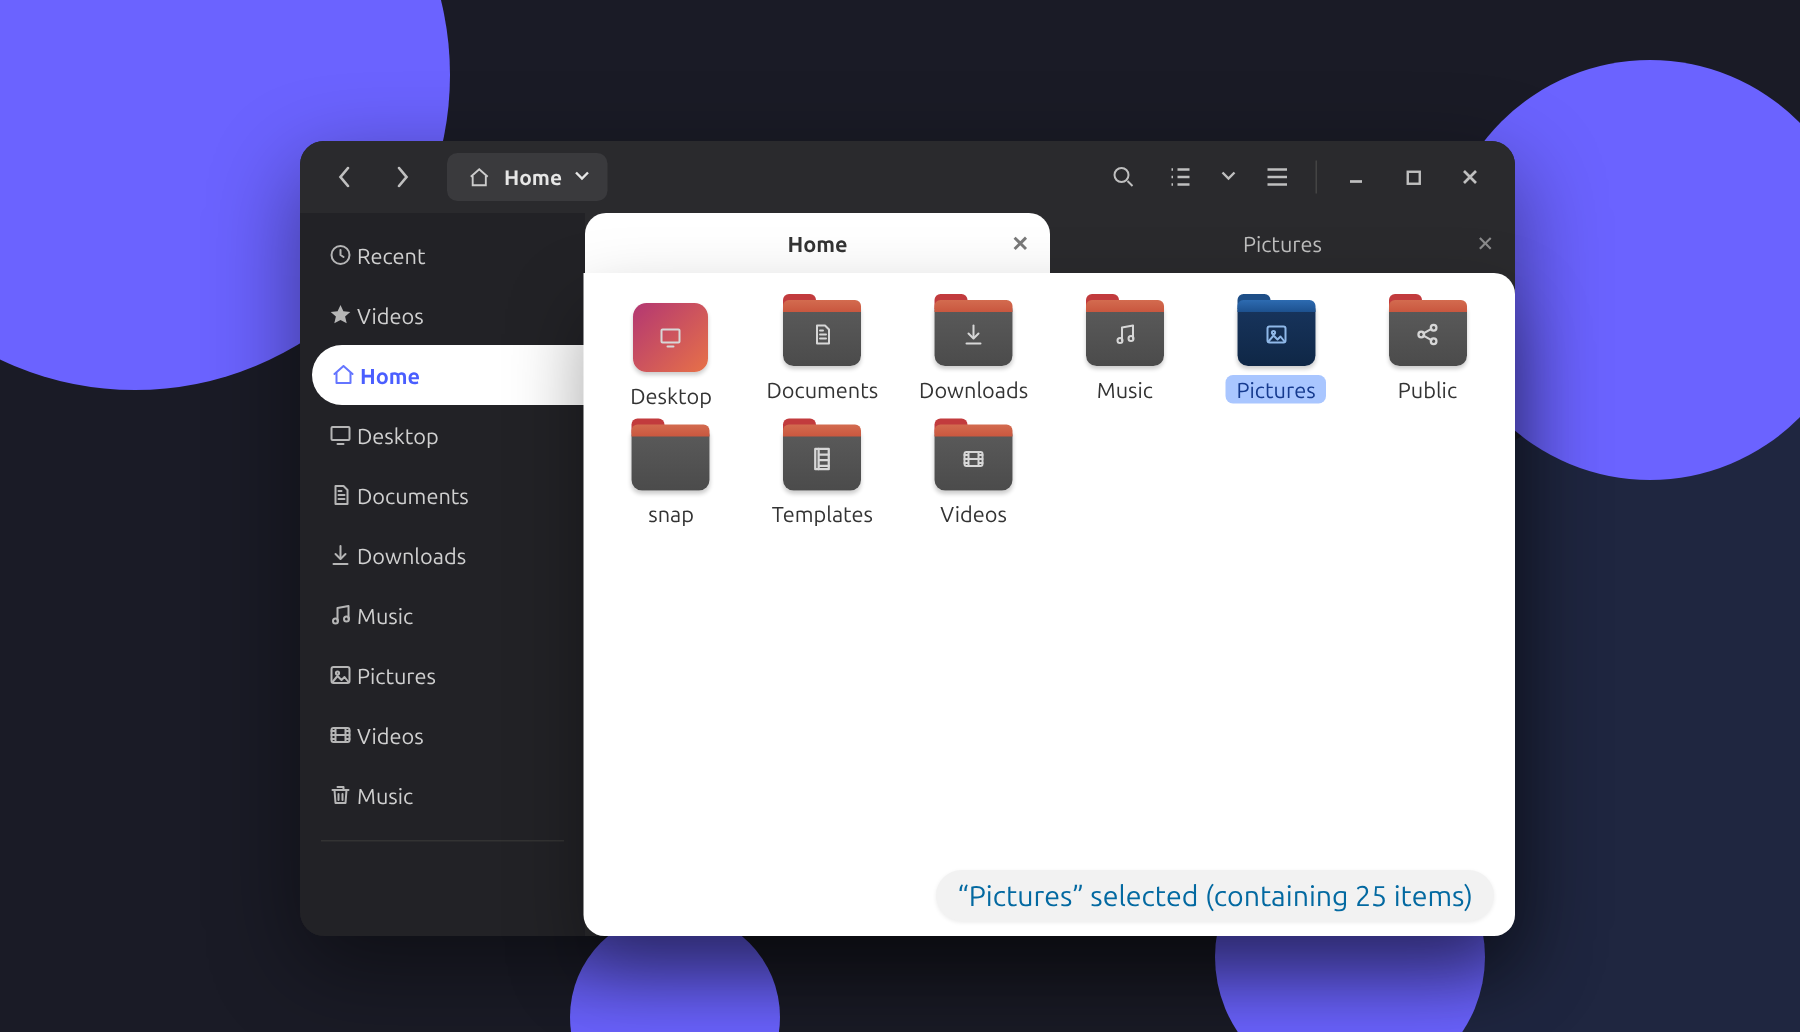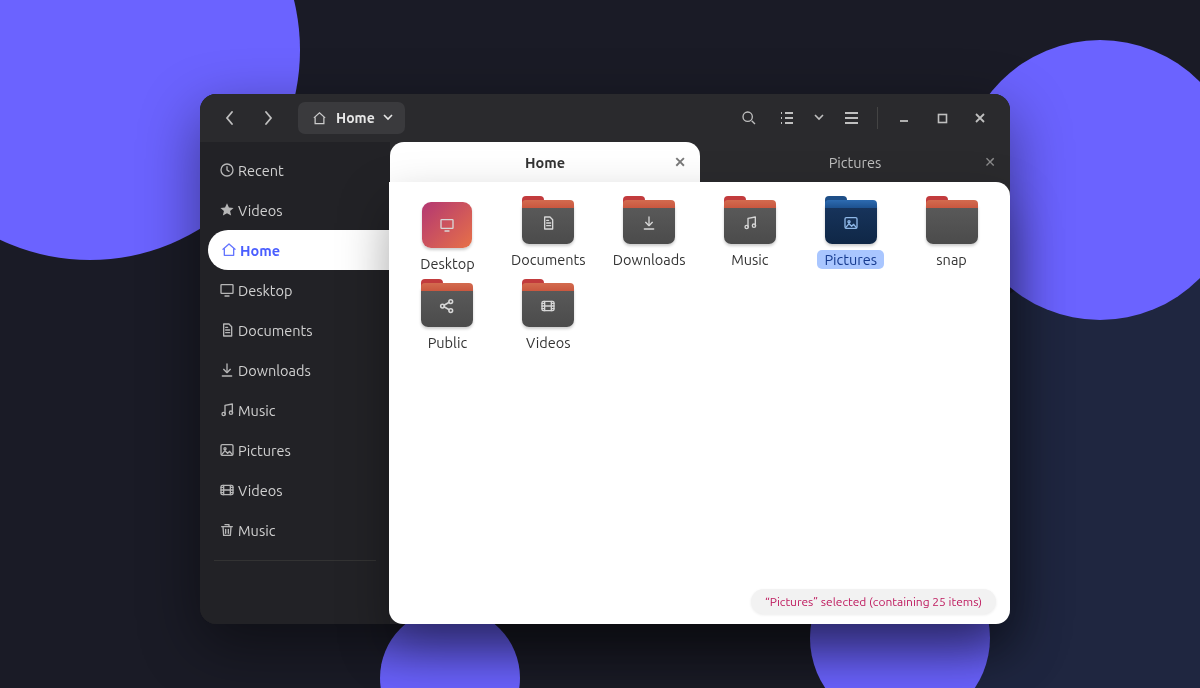--- a/index.html
+++ b/index.html
@@ -118,22 +118,22 @@
   }
   .folder.desktop::before, .folder.desktop::after{ display:none; }
   .folder.desktop{ border-radius:9px; height:46px; width:50px;}
   .glyph{
     position:absolute; inset:0; display:flex; align-items:center; justify-content:center;
     color:#d7d7d7; font-size:18px;
   }
   .folder.selected .glyph{ color:#8fb8e8; }
 
   .status {
-    position:absolute; right:14px; bottom:10px; background:#f2f2f2; color:#be185d;
-    font-size:12px; padding:6px 14px; border-radius:18px;
+    position:absolute; right:14px; bottom:10px; background:#f2f2f2; color:#0369a1;
+    font-size:19px; padding:6px 14px; border-radius:18px;
     box-shadow:0 1px 3px rgba(0,0,0,.08);
   }
 
   svg { display:block; }
 </style>
 </head>
 <body>
 
 <div class="blob b1"></div>
 <div class="blob b2"></div>
@@ -376,37 +376,48 @@
                   <svg width="16" height="16" viewBox="0 0 24 24" stroke="currentColor" stroke-width="2" fill="none" stroke-linecap="round" stroke-linejoin="round">
                     <rect x="3" y="4" width="18" height="16" rx="2"></rect>
                     <circle cx="9" cy="10" r="1.6"></circle>
                     <path d="m4 19 5-6 4 4 3-3 4 5"></path>
                   </svg>
                 </span>
               </div>
               <div class="label">Pictures</div>
             </div>
             <div class="file">
-              <div class="folder"></div>
-              <div class="label">snap</div>
-            </div>
-            <div class="file">
               <div class="folder">
                 <span class="glyph">
                   <svg width="18" height="18" viewBox="0 0 24 24" stroke="currentColor" stroke-width="2" fill="none" stroke-linecap="round" stroke-linejoin="round">
                     <circle cx="6" cy="12" r="2.5"></circle>
                     <circle cx="17" cy="6" r="2.5"></circle>
                     <circle cx="17" cy="18" r="2.5"></circle>
                     <path d="M8 11l7-4M8 13l7 4"></path>
                   </svg>
                 </span>
               </div>
               <div class="label">Public</div>
             </div>
             <div class="file">
+              <div class="folder"></div>
+              <div class="label">snap</div>
+            </div>
+            <div class="file">
+              <div class="folder">
+                <span class="glyph">
+                  <svg width="18" height="18" viewBox="0 0 24 24" stroke="currentColor" stroke-width="2" fill="none" stroke-linecap="round" stroke-linejoin="round">
+                    <rect x="6" y="3" width="12" height="18"></rect>
+                    <path d="M9 3v18M9 8h9M9 13h9M9 18h9"></path>
+                  </svg>
+                </span>
+              </div>
+              <div class="label">Templates</div>
+            </div>
+            <div class="file">
               <div class="folder">
                 <span class="glyph">
                   <svg width="16" height="16" viewBox="0 0 24 24" stroke="currentColor" stroke-width="2" fill="none" stroke-linecap="round" stroke-linejoin="round">
                     <rect x="3" y="5" width="18" height="14" rx="2"></rect>
                     <path d="M7 5v14M17 5v14M3 12h18M3 8h4M3 16h4M17 8h4M17 16h4"></path>
                   </svg>
                 </span>
               </div>
               <div class="label">Videos</div>
             </div>

